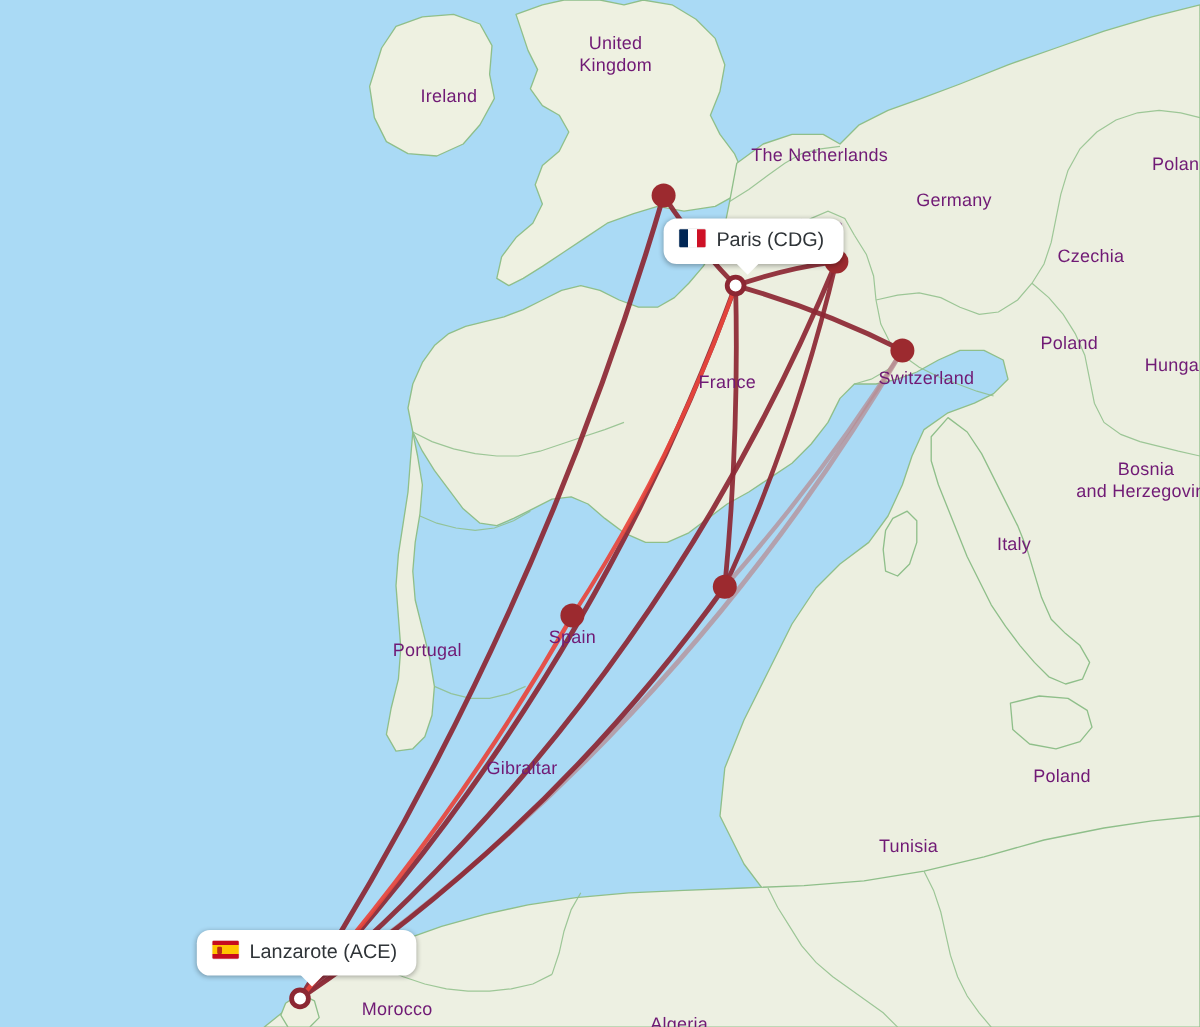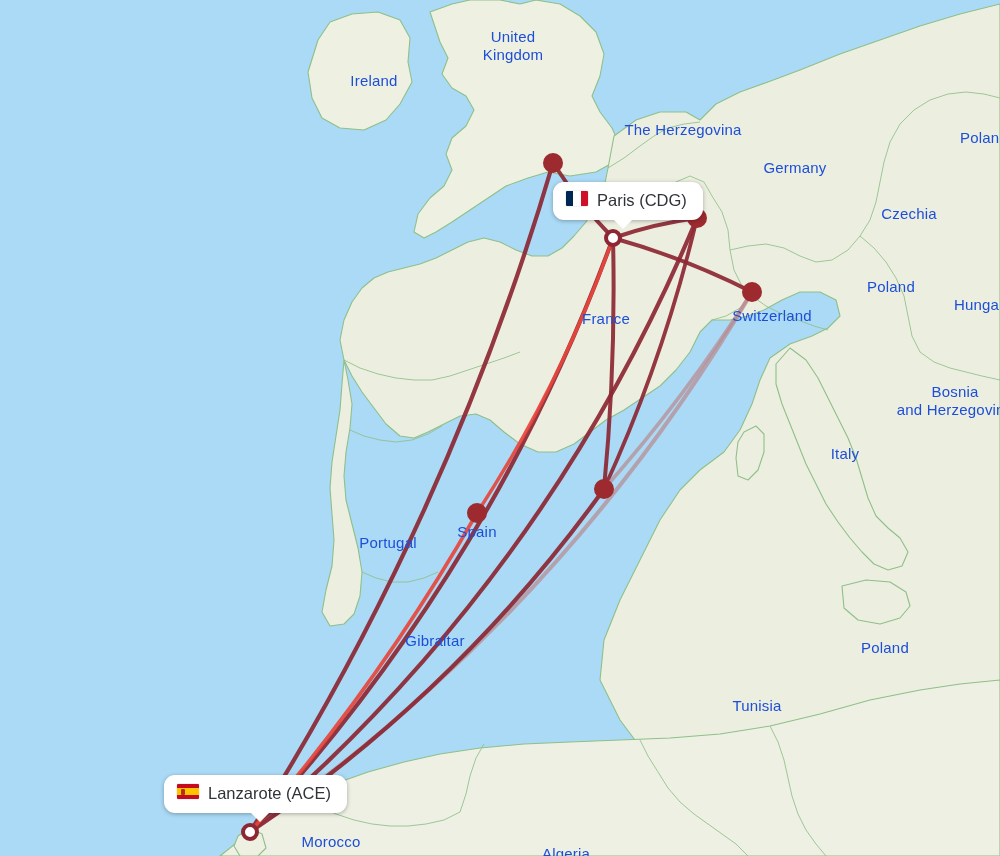--- a/index.html
+++ b/index.html
@@ -18,21 +18,21 @@
   }
   #map-svg {
     position: absolute;
     left: 0;
     top: 0;
     width: 1000px;
     height: 856px;
   }
   .country-label {
     position: absolute;
-    color: #1d4ed8;
+    color: #701a75;
     font-size: 15px;
     font-family: "Liberation Sans", sans-serif;
     white-space: pre;
     text-align: center;
     line-height: 18px;
     letter-spacing: 0.2px;
     pointer-events: none;
   }
   .tooltip {
     position: absolute;
@@ -176,34 +176,34 @@
           <circle cx="613" cy="238" r="7" fill="#ffffff" stroke="#8c2733" stroke-width="4"></circle>
           <circle cx="250" cy="832" r="7" fill="#ffffff" stroke="#8c2733" stroke-width="4"></circle>
         </g>
     </g>
   </svg>
 
   <div id="labels-layer">
       <div class="country-label" style="left: 374px; top: 72px; transform: translateX(-50%);">Ireland</div>
       <div class="country-label" style="left: 513px; top: 28px; transform: translateX(-50%);">United
 Kingdom</div>
-      <div class="country-label" style="left: 683px; top: 121px; transform: translateX(-50%);">The Herzegovina</div>
+      <div class="country-label" style="left: 683px; top: 121px; transform: translateX(-50%);">The Netherlands</div>
       <div class="country-label" style="left: 675px; top: 180px; transform: translateX(-50%);">Belgium</div>
       <div class="country-label" style="left: 795px; top: 159px; transform: translateX(-50%);">Germany</div>
       <div class="country-label" style="left: 984px; top: 129px; transform: translateX(-50%);">Poland</div>
       <div class="country-label" style="left: 909px; top: 205px; transform: translateX(-50%);">Czechia</div>
       <div class="country-label" style="left: 891px; top: 278px; transform: translateX(-50%);">Poland</div>
       <div class="country-label" style="left: 983px; top: 296px; transform: translateX(-50%);">Hungary</div>
       <div class="country-label" style="left: 748px; top: 307px; transform: translateX(-50%); margin-left: 24px;">Switzerland</div>
       <div class="country-label" style="left: 606px; top: 310px; transform: translateX(-50%);">France</div>
       <div class="country-label" style="left: 955px; top: 383px; transform: translateX(-50%);">Bosnia
 and Herzegovina</div>
       <div class="country-label" style="left: 845px; top: 445px; transform: translateX(-50%);">Italy</div>
       <div class="country-label" style="left: 477px; top: 523px; transform: translateX(-50%);">Spain</div>
-      <div class="country-label" style="left: 388px; top: 534px; transform: translateX(-50%); text-align: right;">Portugal</div>
+      <div class="country-label" style="left: 356px; top: 534px; transform: translateX(-50%); text-align: right;">Portugal</div>
       <div class="country-label" style="left: 435px; top: 632px; transform: translateX(-50%);">Gibraltar</div>
       <div class="country-label" style="left: 885px; top: 639px; transform: translateX(-50%);">Poland</div>
       <div class="country-label" style="left: 757px; top: 697px; transform: translateX(-50%);">Tunisia</div>
       <div class="country-label" style="left: 331px; top: 833px; transform: translateX(-50%);">Morocco</div>
       <div class="country-label" style="left: 566px; top: 845px; transform: translateX(-50%);">Algeria</div>
     </div>
   <div id="tooltips-layer">
       <div class="tooltip" style="left: 553px; top: 182px;">
         <span class="flag flag-fr"></span>
         <span class="tooltip-label">Paris (CDG)</span>

